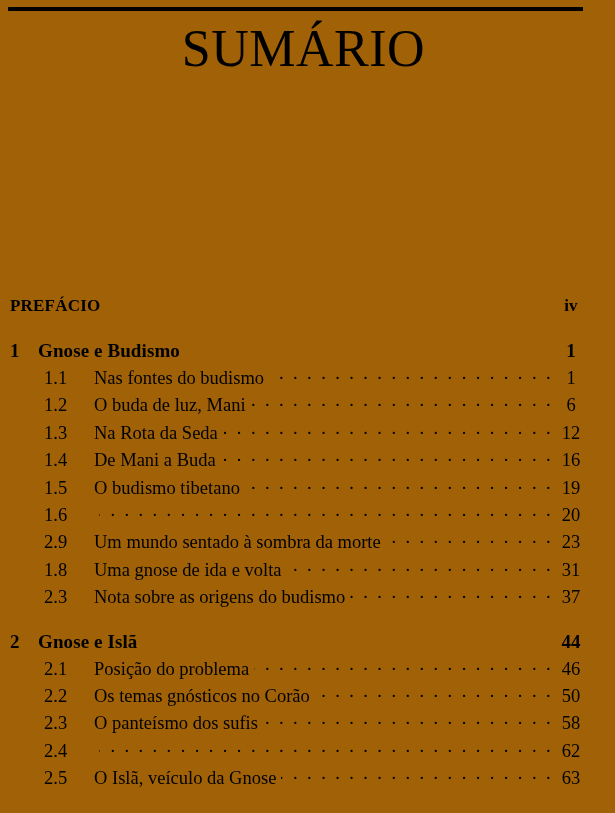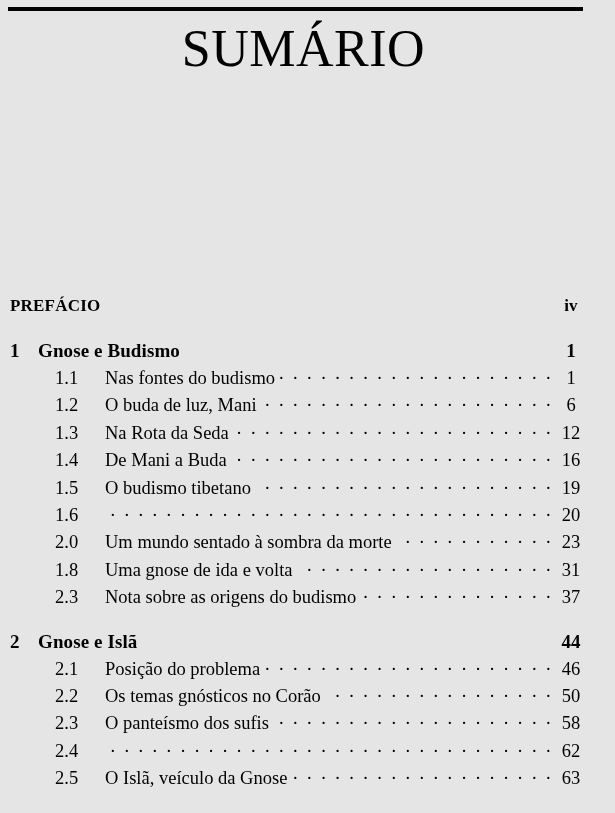--- a/index.html
+++ b/index.html
@@ -13,21 +13,21 @@
     height: 813px;
     overflow: hidden;
     font-family: "Liberation Serif", "DejaVu Serif", serif;
     color: #000000;
     -webkit-font-smoothing: antialiased;
   }
   .page {
     position: relative;
     width: 615px;
     height: 813px;
-    background: #e5e5e5;
+    background: #a16207;
   }
 
   
   .top-rule {
     position: absolute;
     left: 8px;
     top: 7px;
     width: 575px;
     height: 4px;
     background: #000000;
@@ -93,21 +93,21 @@
     text-align: left;
   }
   .toc-row.chapter .entry-title {
     flex: 0 0 auto;
     letter-spacing: 0.1px;
   }
 
   
   .toc-row.section {
     font-weight: 400;
-    padding-left: 55px;
+    padding-left: 44px;
   }
   .toc-row.section .entry-num {
     flex: 0 0 50px;
     text-align: left;
   }
   .toc-row.section .entry-title {
     flex: 0 0 auto;
   }
 
   
@@ -188,21 +188,21 @@
         <span class="entry-title">O budismo tibetano</span>
         <span class="leader"></span>
         <span class="entry-page">19</span>
       </div>
       <div class="toc-row section">
         <span class="entry-num">1.6</span>
         <span class="leader"></span>
         <span class="entry-page">20</span>
       </div>
       <div class="toc-row section">
-        <span class="entry-num">2.0</span>
+        <span class="entry-num">2.9</span>
         <span class="entry-title">Um mundo sentado à sombra da morte</span>
         <span class="leader"></span>
         <span class="entry-page">23</span>
       </div>
       <div class="toc-row section">
         <span class="entry-num">1.8</span>
         <span class="entry-title">Uma gnose de ida e volta</span>
         <span class="leader"></span>
         <span class="entry-page">31</span>
       </div>

